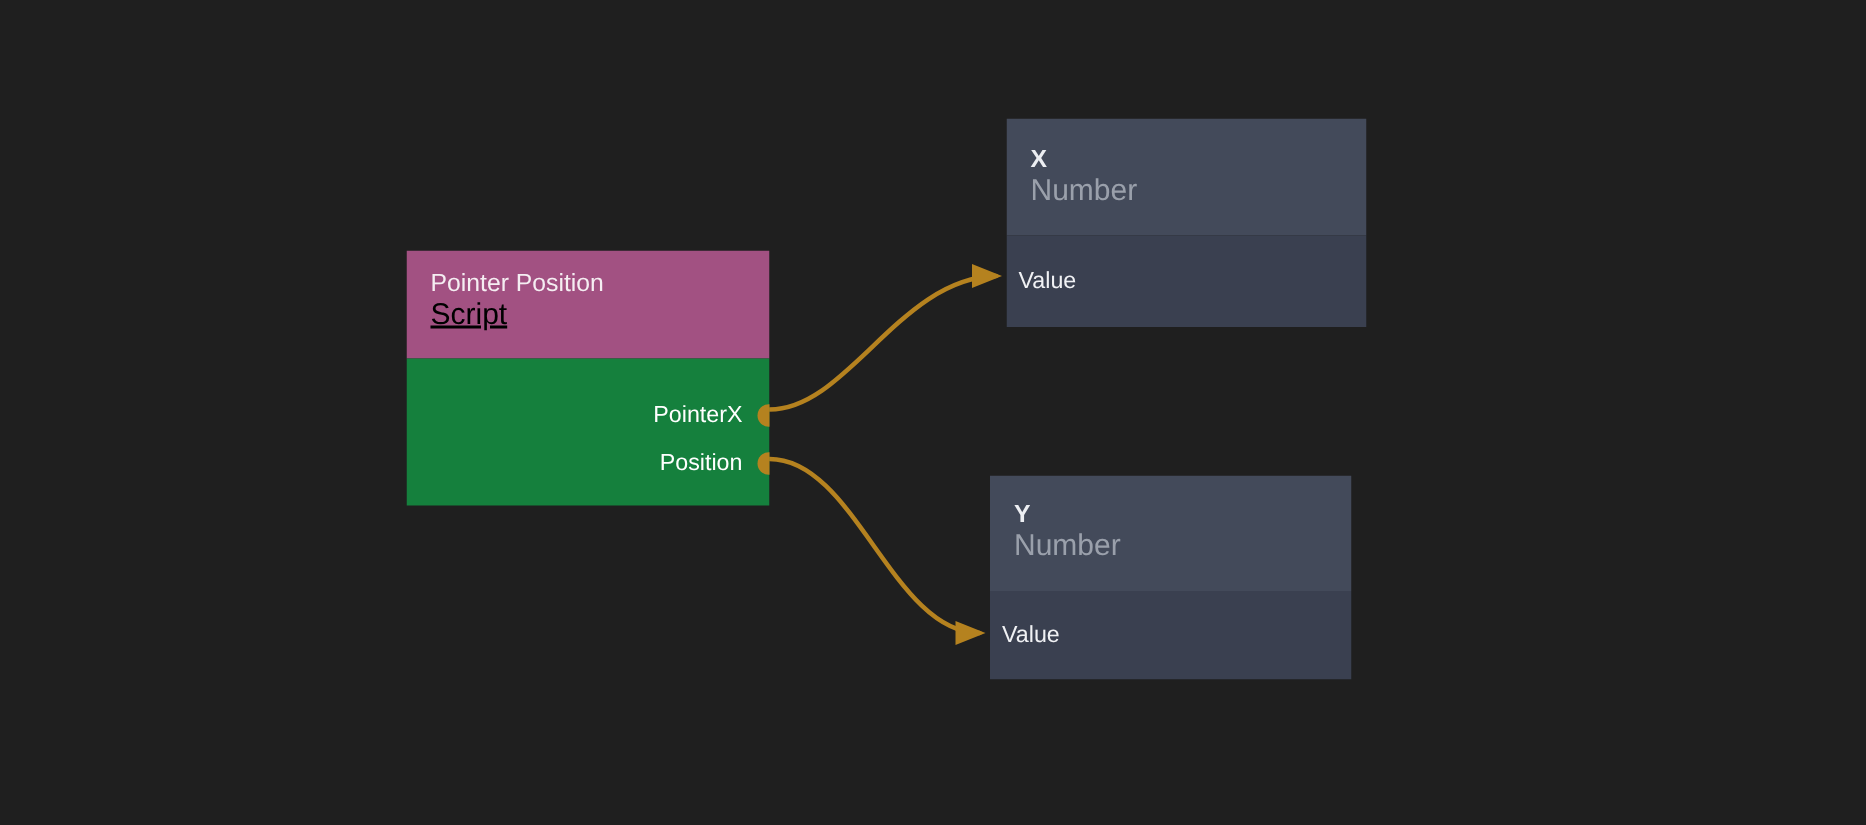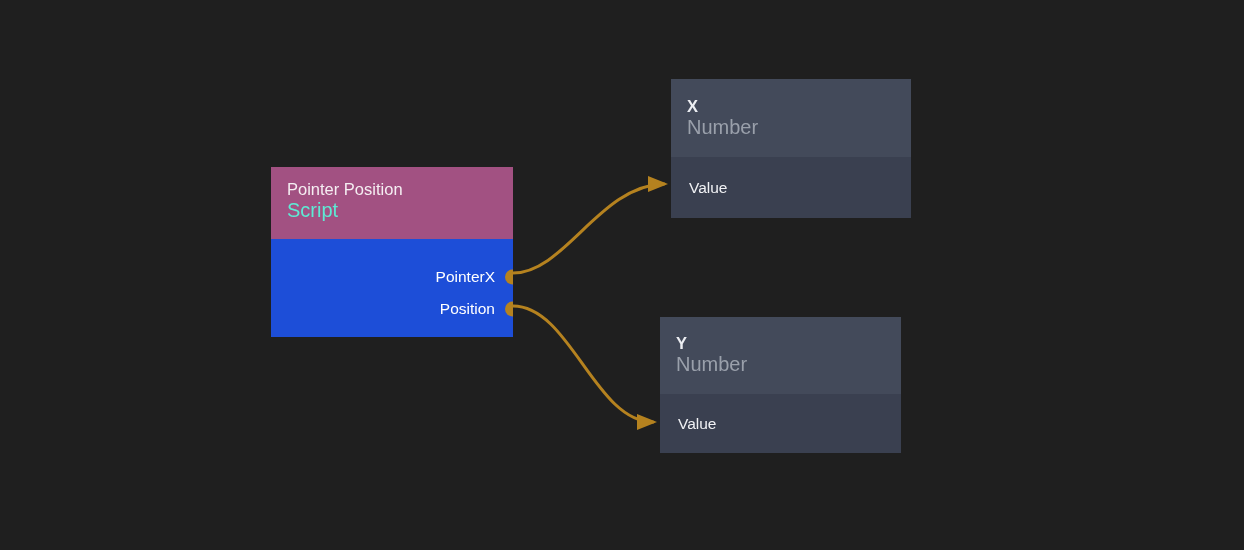--- a/index.html
+++ b/index.html
@@ -52,23 +52,23 @@
     color: #9a9a9a;
     white-space: nowrap;
   }
   .node-body {
     box-sizing: border-box;
     position: relative;
   }
 
   
   .node-script .node-header { background: #a25182; }
-  .node-script .node-body   { background: #1d4ed8; }
+  .node-script .node-body   { background: #15803d; }
   .node-script .node-title  { color: #f5eef2; }
-  .node-script .node-subtitle { color: #5eead4; }
+  .node-script .node-subtitle { color: #000000; text-decoration: underline; }
 
   .port-row {
     display: flex;
     align-items: center;
     justify-content: flex-end;
     height: 32px;
     padding-right: 18px;
     box-sizing: border-box;
     position: relative;
   }
@@ -91,21 +91,21 @@
   
   .node-number .node-header { background: #434a5a; }
   .node-number .node-body   { background: #3a4050; }
   .node-number .node-title  { color: #eceef2; font-weight: bold; }
   .node-number .node-subtitle { color: #9aa0ab; font-weight: normal; }
 
   .value-row {
     display: flex;
     align-items: center;
     height: 100%;
-    padding-left: 18px;
+    padding-left: 8px;
     box-sizing: border-box;
     position: relative;
   }
   .value-label {
     font-size: 15.5px;
     color: #f0f1f4;
     white-space: nowrap;
   }
 </style>
 </head>

